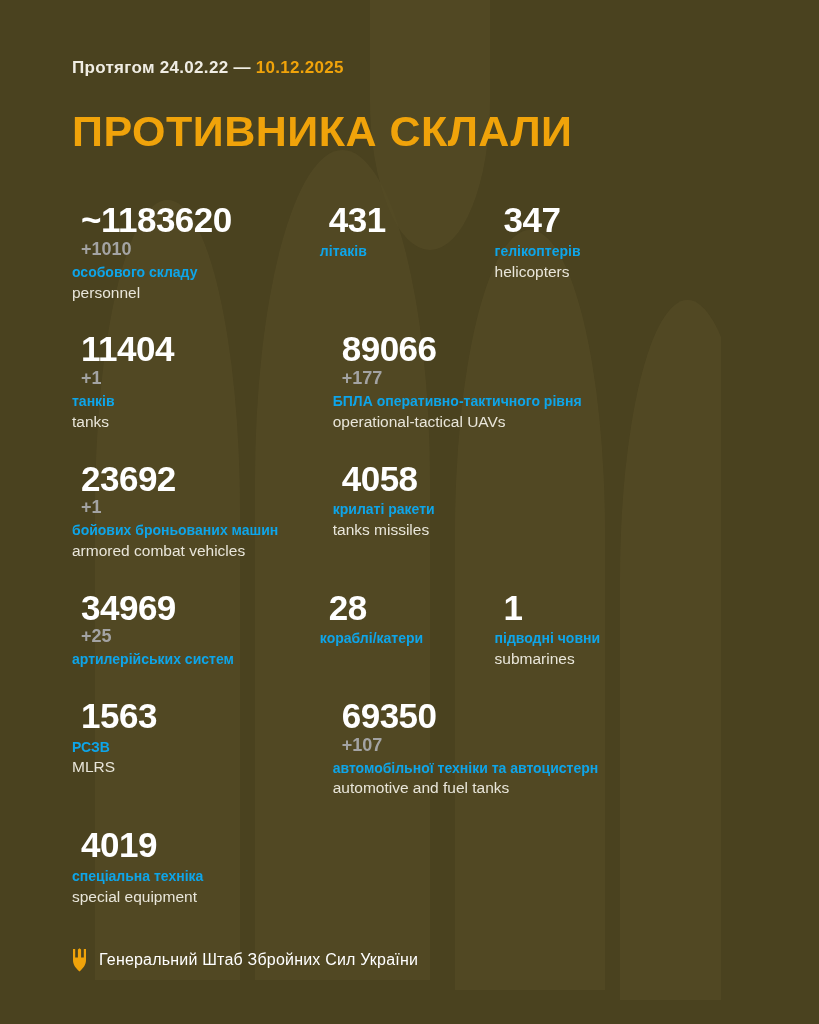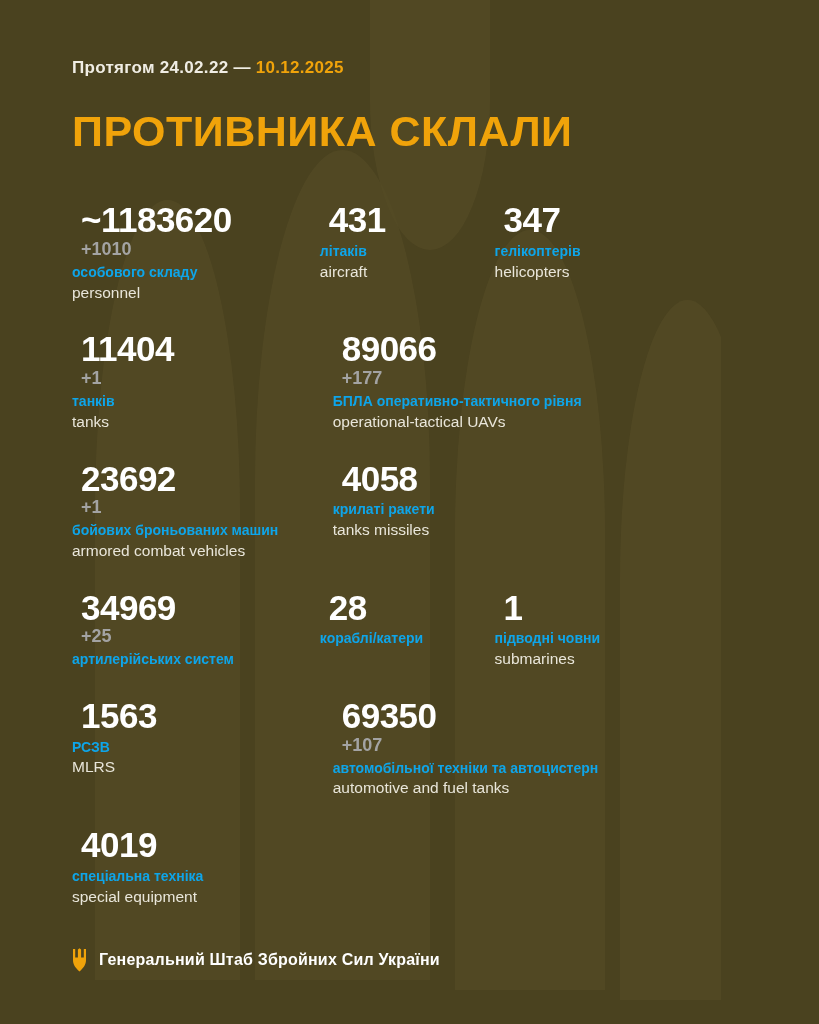--- a/index.html
+++ b/index.html
@@ -125,21 +125,21 @@
     z-index: 3;
   }
   .emblem {
     width: 15px;
     height: 24px;
     margin-right: 12px;
     position: relative;
   }
   .footer-text {
     font-size: 16px;
-    font-weight: bold;
+    font-weight: normal;
     color: #ffffff;
     letter-spacing: 0.2px;
   }
 </style>
 </head>
 <body>
 
 <div class="poster">
 
   <div class="bg-shape bg-a"></div>
@@ -168,21 +168,20 @@
           </div>
           <div class="label-ua">особового складу</div>
           <div class="label-en">personnel</div>
         </div>
         <div class="item c-mid">
           <div class="value-line">
             <span class="value">431</span>
             <span class="delta"></span>
           </div>
           <div class="label-ua">літаків</div>
-          <div class="label-en">aircraft</div>
         </div>
         <div class="item c-right">
           <div class="value-line">
             <span class="value">347</span>
             <span class="delta"></span>
           </div>
           <div class="label-ua">гелікоптерів</div>
           <div class="label-en">helicopters</div>
         </div>
       </div>

